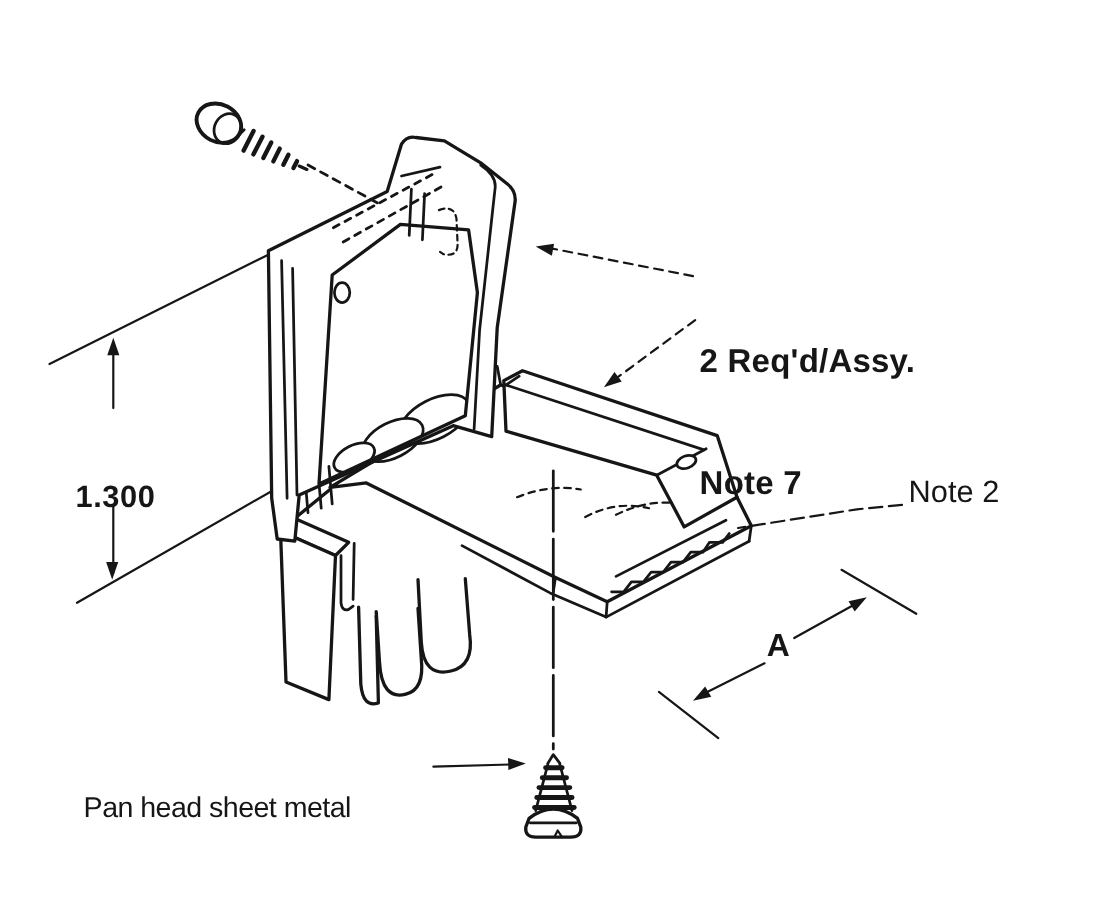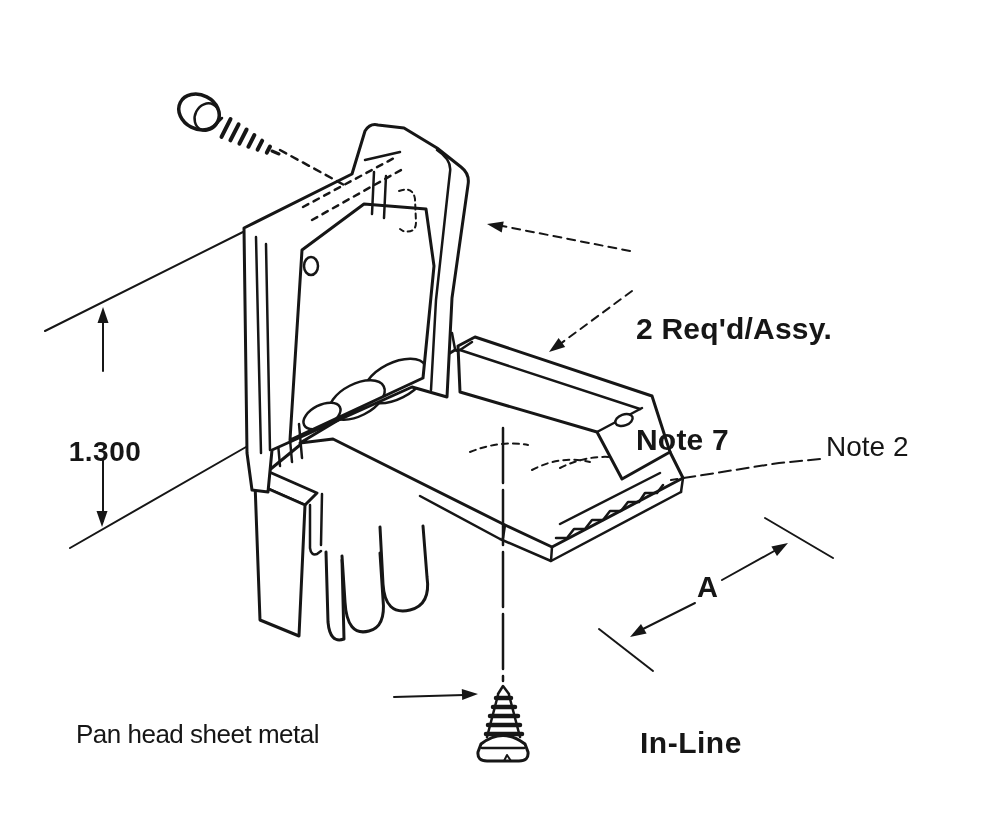--- a/index.html
+++ b/index.html
@@ -164,15 +164,14 @@
 
   <div class="label lbl-note2">Note 2</div>
 
   <div class="label lbl-a">A</div>
 
   <div class="label lbl-screwnote">
     <div>Pan head sheet metal</div>
     
   </div>
 
-  <div class="label lbl-caption">In-Line</div>
 
 </div>
 
 </body></html>

